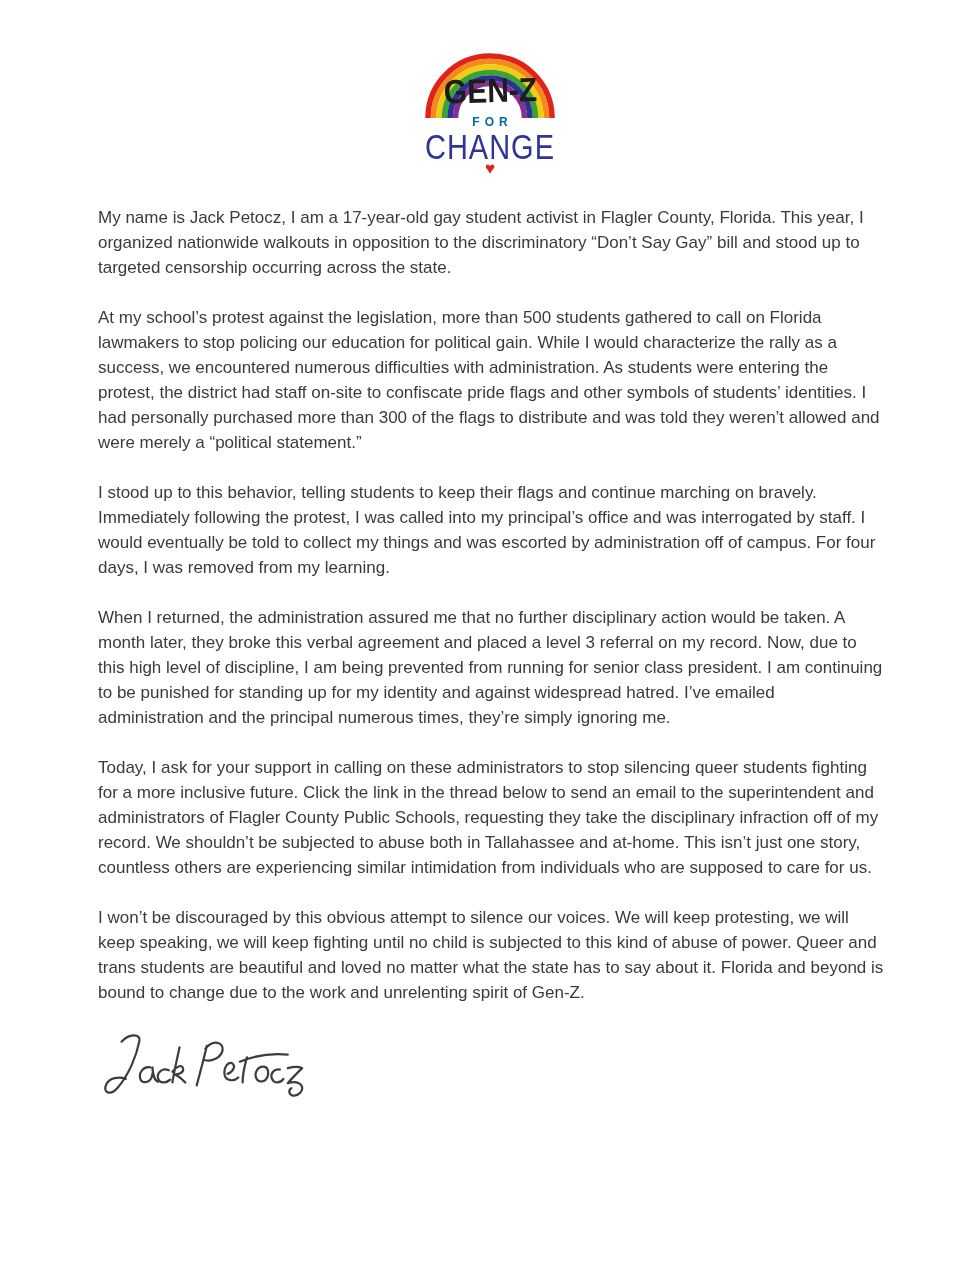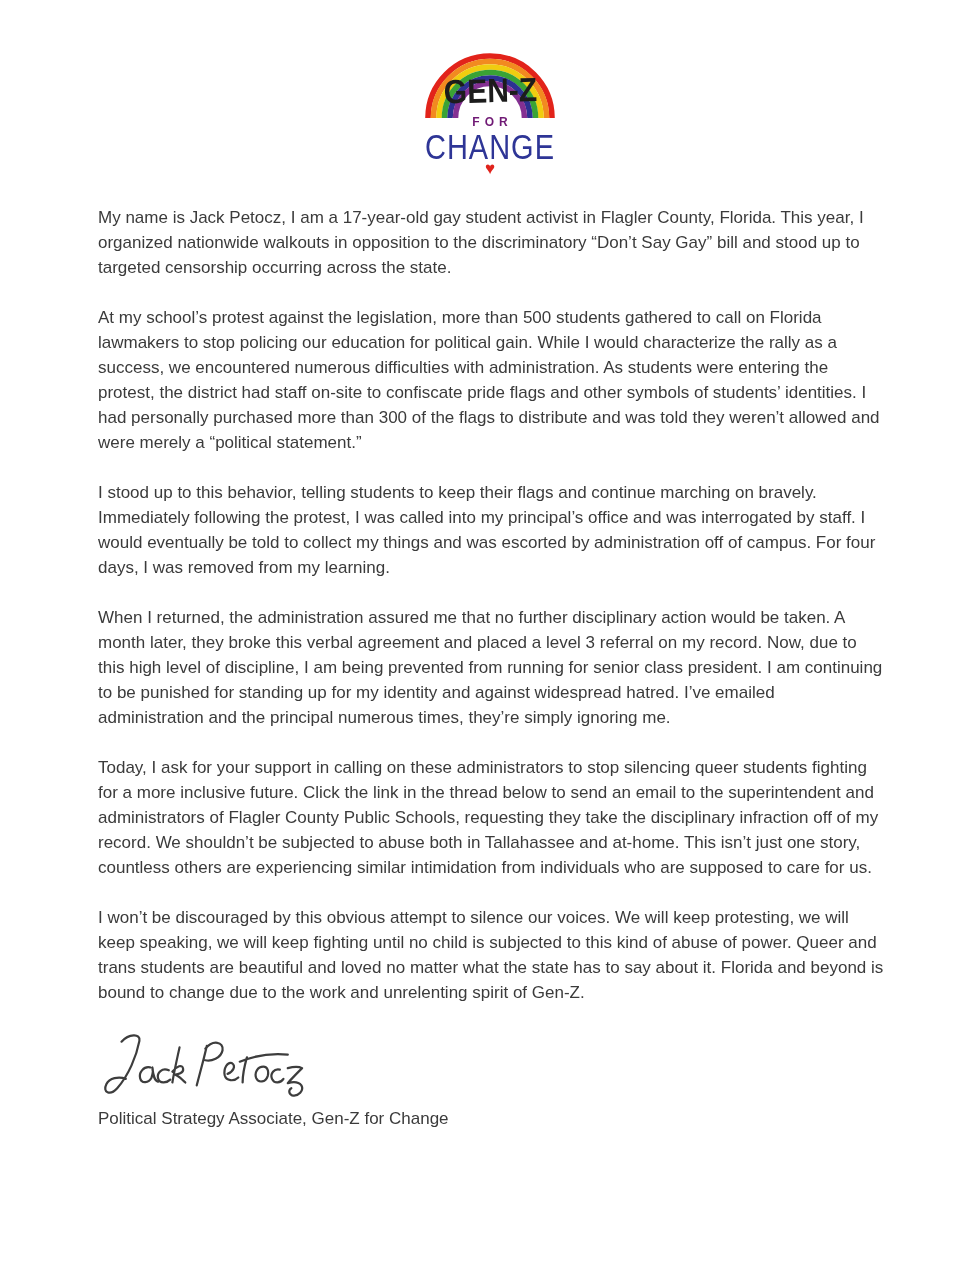--- a/index.html
+++ b/index.html
@@ -109,21 +109,21 @@
   <div class="logo">
     <svg class="rainbow-svg" viewBox="0 0 130 68" aria-hidden="true">
       <path d="M 3,66 A 62,62 0 0 1 127,66" fill="none" stroke-width="5.6" stroke="#e2231a"></path>
       <path d="M 8.5,66 A 56.5,56.5 0 0 1 121.5,66" fill="none" stroke-width="5.6" stroke="#f28a20"></path>
       <path d="M 14,66 A 51,51 0 0 1 116,66" fill="none" stroke-width="5.6" stroke="#f0cd10"></path>
       <path d="M 19.5,66 A 45.5,45.5 0 0 1 110.5,66" fill="none" stroke-width="5.6" stroke="#3aa335"></path>
       <path d="M 25,66 A 40,40 0 0 1 105,66" fill="none" stroke-width="5.6" stroke="#2d3192"></path>
       <path d="M 30.5,66 A 34.5,34.5 0 0 1 99.5,66" fill="none" stroke-width="5.6" stroke="#843092"></path>
     </svg>
     <div class="logo-genz" style="color: rgb(28, 28, 28);">GEN-Z</div>
-    <div class="logo-for" style="color: #701a75;">FOR</div>
+    <div class="logo-for" style="color: #0369a1;">FOR</div>
     <div class="logo-change" style="color: rgb(46, 53, 150);">CHANGE</div>
     <div class="logo-heart" style="color: rgb(224, 35, 28);">♥</div>
   </div>
 
   <div class="letter-body" style="color: rgb(59, 59, 59);">
     <p class="para">My name is Jack Petocz, I am a 17-year-old gay student activist in Flagler County, Florida. This year, I organized nationwide walkouts in opposition to the discriminatory “Don’t Say Gay” bill and stood up to targeted censorship occurring across the state.</p>
     <p class="para">At my school’s protest against the legislation, more than 500 students gathered to call on Florida lawmakers to stop policing our education for political gain. While I would characterize the rally as a success, we encountered numerous difficulties with administration. As students were entering the protest, the district had staff on-site to confiscate pride flags and other symbols of students’ identities. I had personally purchased more than 300 of the flags to distribute and was told they weren’t allowed and were merely a “political statement.”</p>
     <p class="para">I stood up to this behavior, telling students to keep their flags and continue marching on bravely. Immediately following the protest, I was called into my principal’s office and was interrogated by staff. I would eventually be told to collect my things and was escorted by administration off of campus. For four days, I was removed from my learning.</p>
     <p class="para">When I returned, the administration assured me that no further disciplinary action would be taken. A month later, they broke this verbal agreement and placed a level 3 referral on my record. Now, due to this high level of discipline, I am being prevented from running for senior class president. I am continuing to be punished for standing up for my identity and against widespread hatred. I’ve emailed administration and the principal numerous times, they’re simply ignoring me.</p>
     <p class="para">Today, I ask for your support in calling on these administrators to stop silencing queer students fighting for a more inclusive future. Click the link in the thread below to send an email to the superintendent and administrators of Flagler County Public Schools, requesting they take the disciplinary infraction off of my record. We shouldn’t be subjected to abuse both in Tallahassee and at-home. This isn’t just one story, countless others are experiencing similar intimidation from individuals who are supposed to care for us.</p>
@@ -145,16 +145,15 @@
 
       <path d="M205,38 C201,52 199,64 199,73 M195,44 C217,35 242,32 262,34"></path>
 
       <path d="M228,51 C220,51 215,59 218,67 C221,74 231,73 234,64 C236,56 233,51 228,51"></path>
 
       <path d="M251,55 C243,53 237,61 240,68 C243,75 252,74 256,68"></path>
 
       <path d="M262,53 C270,51 278,51 282,53 C274,61 267,68 262,74 C269,72 277,72 281,77 C285,84 277,93 268,91 C263,89 263,83 267,81"></path>
     </svg>
 
-    <p class="signature-title">Political Strategy Associate, Gen-Z for Change</p>
   </div>
 
 </div>
 
 </body></html>

